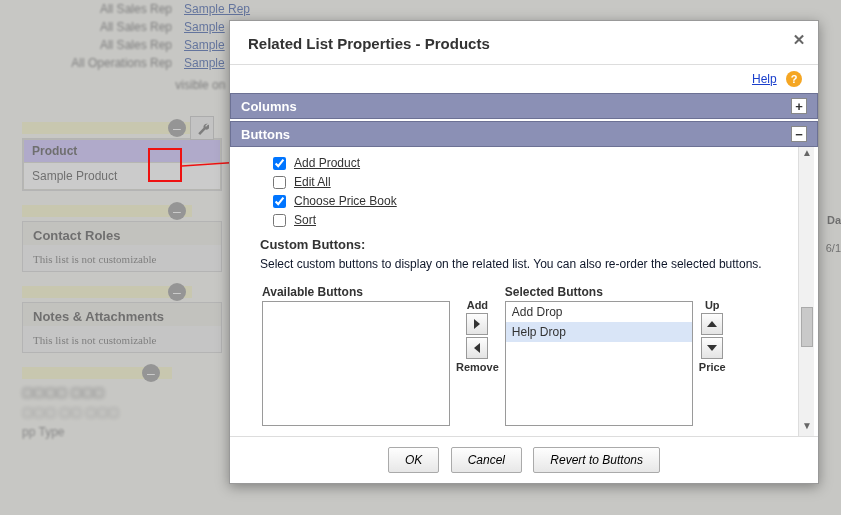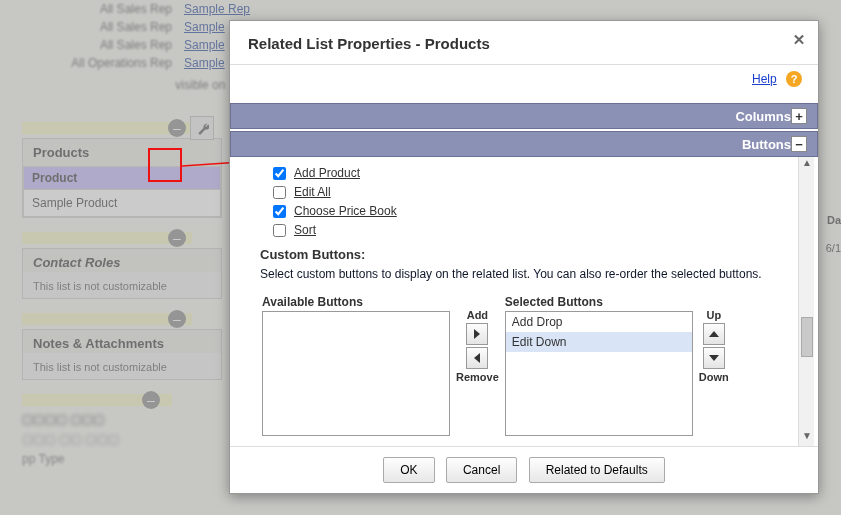--- a/index.html
+++ b/index.html
@@ -31,21 +31,21 @@
   .wrench-box {
     position:absolute; right:-22px; top:-6px; width:24px; height:24px; background:#eee;
     border:1px solid #bbb; display:flex; align-items:center; justify-content:center;
   }
   .panel {
     background:#f2f2f2; border:1px solid #ccc; margin-bottom:14px;
   }
   .panel-header {
     font-weight:bold; padding:6px 10px; background:#eceae2; font-size:13px;
   }
-  .panel-body { padding:6px 10px; font-size:12px; }
+  .panel-body { padding:6px 10px; font-size:12px;font-family:Liberation Serif, serif; }
   .panel-sub { color:#555; font-size:11px; margin-top:2px; }
   .table { width:100%; border-collapse: collapse; }
   .table th { text-align:left; font-weight:bold; padding:4px 8px; background:#c4b5fd; border:1px solid #d0d0c8;margin-top:48px; }
   .table td { padding:6px 8px; background:#fff; border:1px solid #d0d0c8; }
 
   .red-box { position:absolute; border:2px solid #e11; pointer-events:none; }
 
   
   .modal {
     position:absolute; left:229px; top:20px; width:590px;
@@ -54,30 +54,30 @@
     z-index: 30;
   }
   .modal-title {
     font-weight:bold; font-size:15px; padding:14px 18px 12px; position:relative;
     border-bottom:1px solid #ddd;
   }
   .modal-close {
     position:absolute; right:10px; top:10px; width:18px; height:18px;
     font-size:15px; color:#666; cursor:pointer; text-align:center; line-height:18px;
   }
-  .help-row { text-align:right; padding:6px 16px 16px; }
+  .help-row { text-align:right; padding:6px 16px 6px; }
   .help-link { color:#1a3fcc; text-decoration:underline; margin-right:6px; }
   .help-q {
     display:inline-block; width:16px; height:16px; border-radius:50%;
     background:#f5a623; color:#fff; font-weight:bold; text-align:center; font-size:11px; line-height:16px;
   }
 
   .section-bar {
     background:#8b90b5; color:#fff; font-weight:bold; font-size:13px;
-    padding:4px 10px; display:flex; justify-content:flex-end; align-items:center;
+    padding:4px 10px; display:flex; justify-content:space-between; align-items:center;
     border:1px solid #6c7194;
   }
   .sq-btn {
     width:16px; height:16px; background:#fff; border:1px solid #888;
     display:flex; align-items:center; justify-content:center; font-size:13px; font-weight:bold;
     color:#333; cursor:pointer; line-height:1;
   }
 
   .scroll-wrap { position:relative; }
   .buttons-body { padding: 4px 28px 10px 42px; max-height: 310px; overflow-y:auto; }
@@ -101,21 +101,21 @@
   .arrow-btn {
     width:22px; height:22px; background:linear-gradient(#fdfdfd,#e4e4e4);
     border:1px solid #999; display:flex; align-items:center; justify-content:center; cursor:pointer;
   }
 
   .modal-footer {
     border-top:1px solid #ddd; padding:10px; text-align:center;
   }
   .modal-footer button {
     background:linear-gradient(#fefefe,#e7e7e7); border:1px solid #aaa;
-    padding:5px 16px; margin:0 4px; font-size:12px; border-radius:2px; cursor:pointer;
+    padding:5px 16px; margin:0 4px; font-size:12px; border-radius:2px; cursor:pointer;font-style:italic;
   }
 
   .scroll-rail {
     position:absolute; right:4px; top:0; bottom:0; width:16px; background:#f1f1f1;
     border-left:1px solid #ddd;
   }
   .scroll-thumb { position:absolute; left:2px; width:12px; background:#c9c9c9; border:1px solid #aaa; }
   .scroll-arrow { position:absolute; left:0; width:16px; height:16px; text-align:center; font-size:10px; color:#666; }
 </style>
 </head>
@@ -149,38 +149,37 @@
     <div style="margin-top:30px; width:170px; position:relative;">
       <div class="yellow-bar">
         <span class="grey-dot">–</span>
         <span class="wrench-box">
           <svg width="14" height="14" viewBox="0 0 16 16">
               <path fill="#555" d="M13.7 2.3c.4.4.3 1-.1 1.4l-2 2 1 1 2-2c.4-.4 1-.5 1.4-.1.9 1.3.7 3.1-.5 4.3-1 1-2.4 1.3-3.6.9L5.8 16l-2.1-2.1 6.1-6.1c-.4-1.2-.1-2.6.9-3.6 1.2-1.2 3-1.4 4.3-.5z"></path>
             </svg>
         </span>
       </div>
       <div class="panel" style="width:200px;">
-        <div class="panel-header">Products</div>
         <table class="table">
           <tbody>
               <tr>
                 <th>Product</th>
               </tr>
           <tr>
                 <td>Sample Product</td>
               </tr>
         </tbody>
           </table>
       </div>
 
       <div class="yellow-bar" style="width:170px;">
         <span class="grey-dot">–</span>
       </div>
       <div class="panel" style="width:200px;">
-        <div class="panel-header" style="padding-bottom:2px;font-style:italic;">Contact Roles</div>
+        <div class="panel-header" style="padding-bottom:2px;">Contact Roles</div>
         <div class="panel-body panel-sub">This list is not customizable</div>
       </div>
 
       <div class="yellow-bar" style="width:170px;">
         <span class="grey-dot">–</span>
       </div>
       <div class="panel" style="width:200px;">
         <div class="panel-header" style="padding-bottom:2px;">Notes &amp; Attachments</div>
         <div class="panel-body panel-sub">This list is not customizable</div>
       </div>
@@ -267,46 +266,46 @@
                 <polygon points="7,0 1,5 7,10" fill="#333"></polygon>
               </svg>
           </span>
           <span class="arrow-label">Remove</span>
         </div>
 
         <div>
           <div class="picker-col-label">Selected Buttons</div>
           <div class="listbox">
             <div class="item">Add Drop</div>
-            <div class="item selected">Edit Down</div>
+            <div class="item selected">Help Drop</div>
           </div>
         </div>
 
         <div class="arrow-col">
           <span class="arrow-label">Up</span>
           <span class="arrow-btn">
             <svg width="10" height="8" viewBox="0 0 10 8">
                 <polygon points="0,7 5,1 10,7" fill="#333"></polygon>
               </svg>
           </span>
           <span class="arrow-btn">
             <svg width="10" height="8" viewBox="0 0 10 8">
                 <polygon points="0,1 5,7 10,1" fill="#333"></polygon>
               </svg>
           </span>
-          <span class="arrow-label">Down</span>
+          <span class="arrow-label">Price</span>
         </div>
       </div>
     </div>
 
     <div class="scroll-rail">
       <div class="scroll-arrow" style="top:0;">▲</div>
       <div class="scroll-thumb" style="top:160px; height:40px;"></div>
       <div class="scroll-arrow" style="bottom:0;">▼</div>
     </div>
   </div>
 
   <div class="modal-footer">
     <button>OK</button>
     <button>Cancel</button>
-    <button>Related to Defaults</button>
+    <button>Revert to Buttons</button>
   </div>
 </div>
 
 </body></html>

